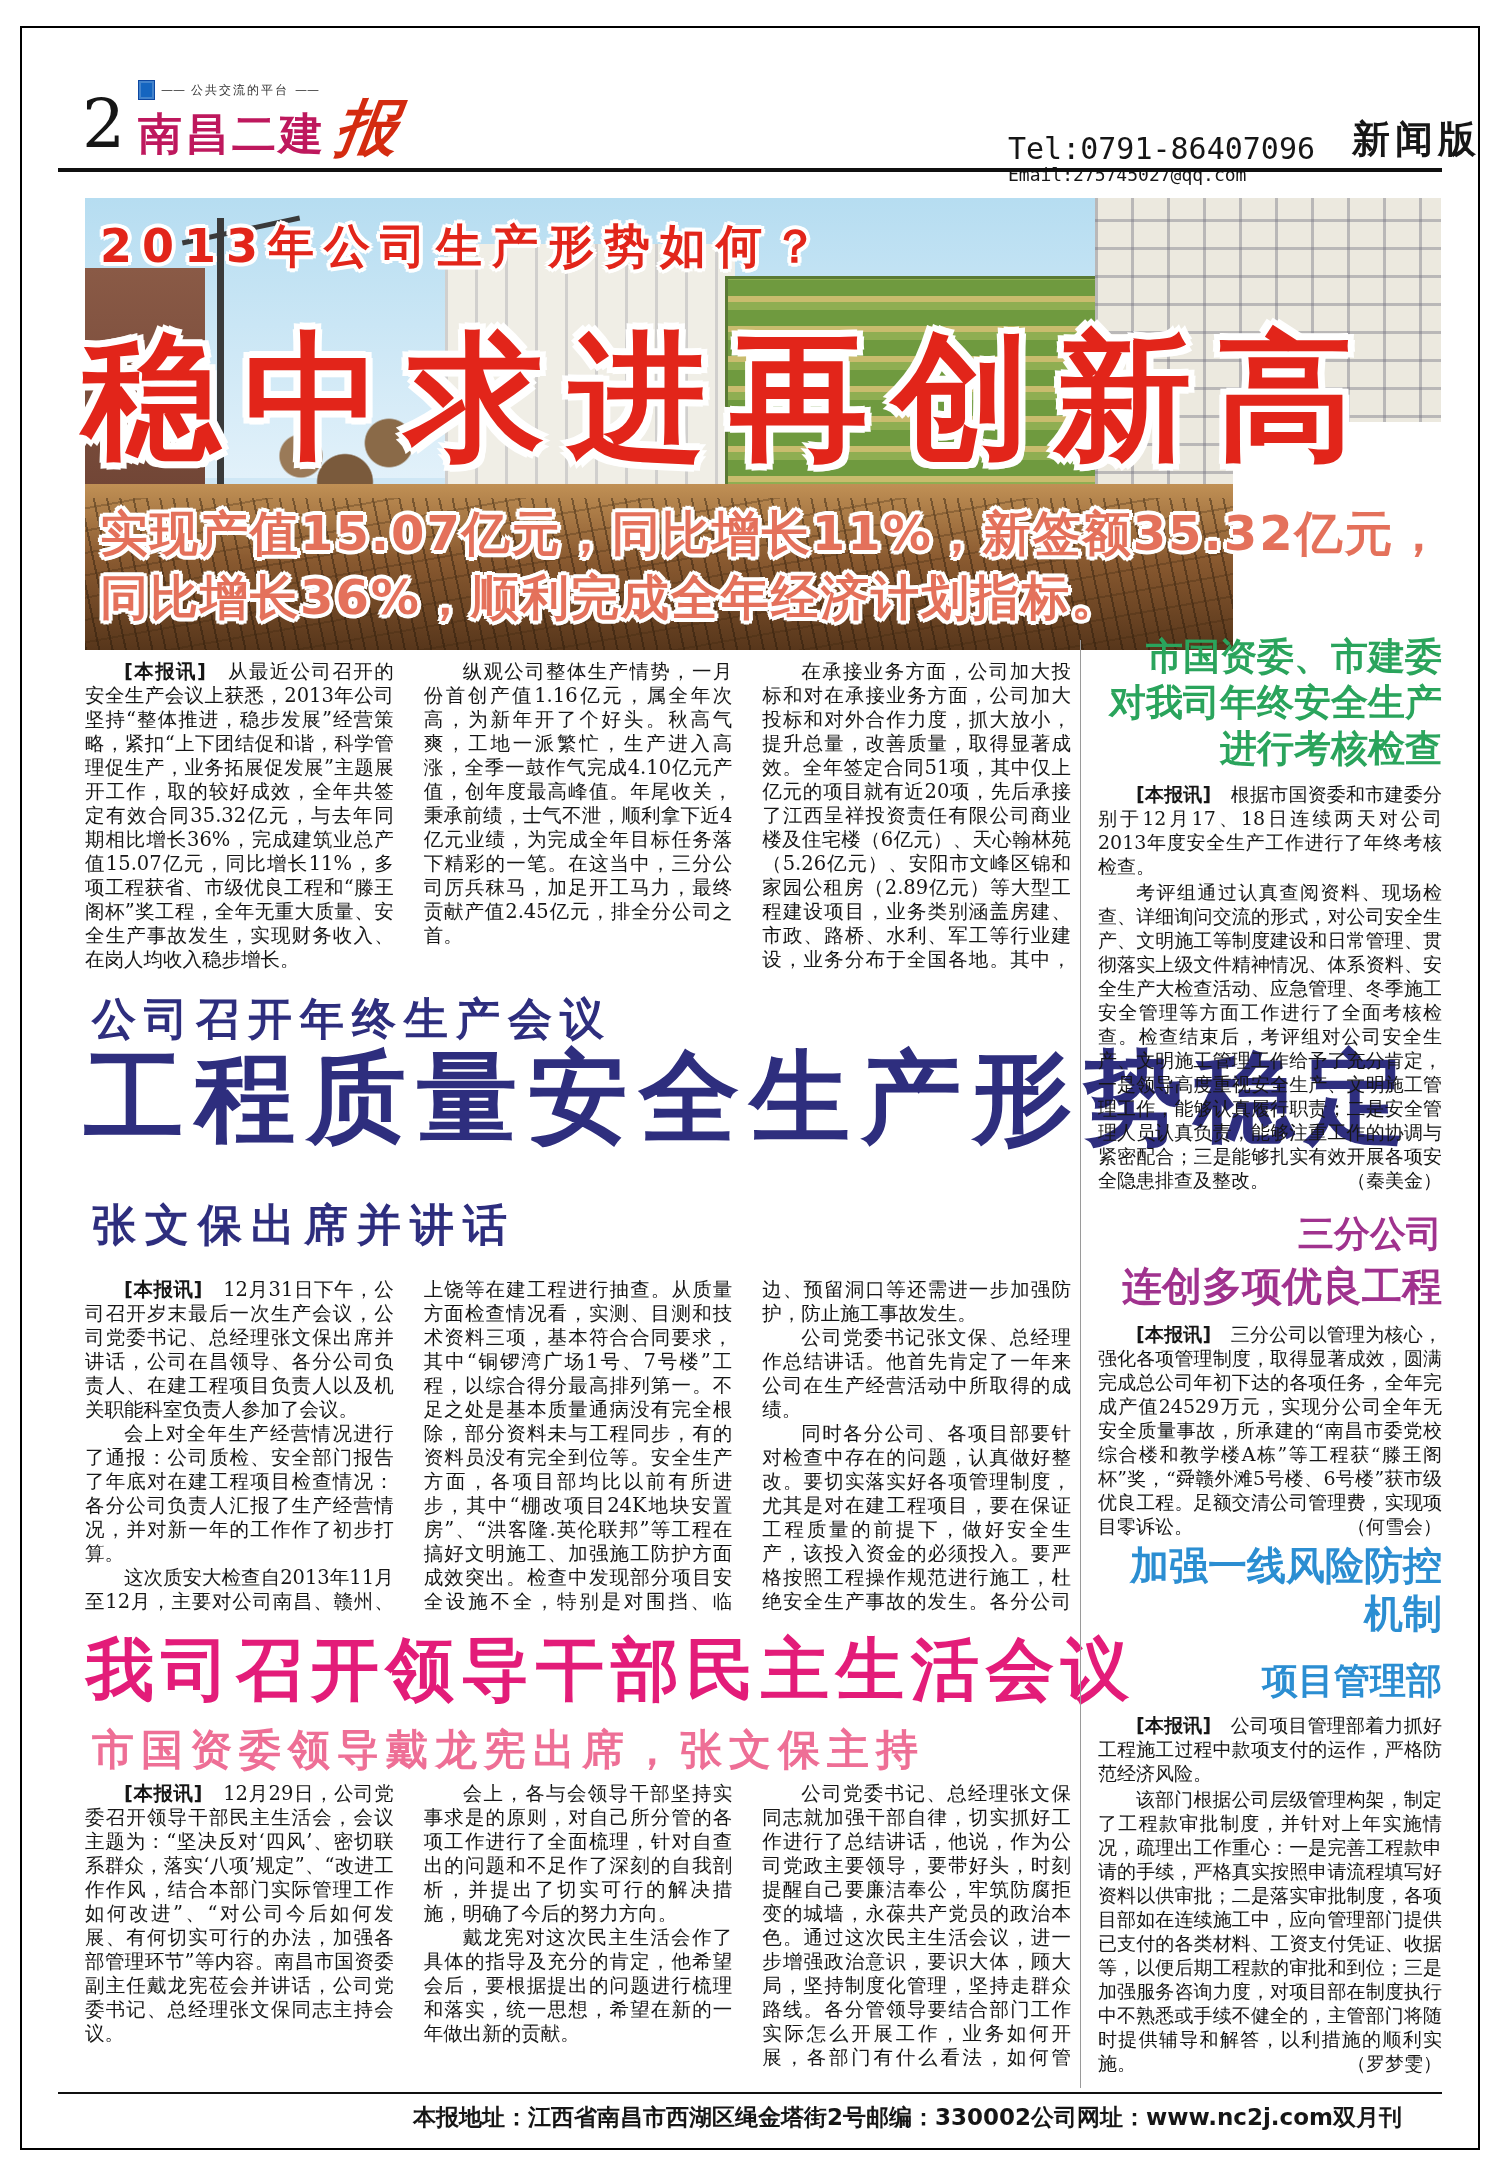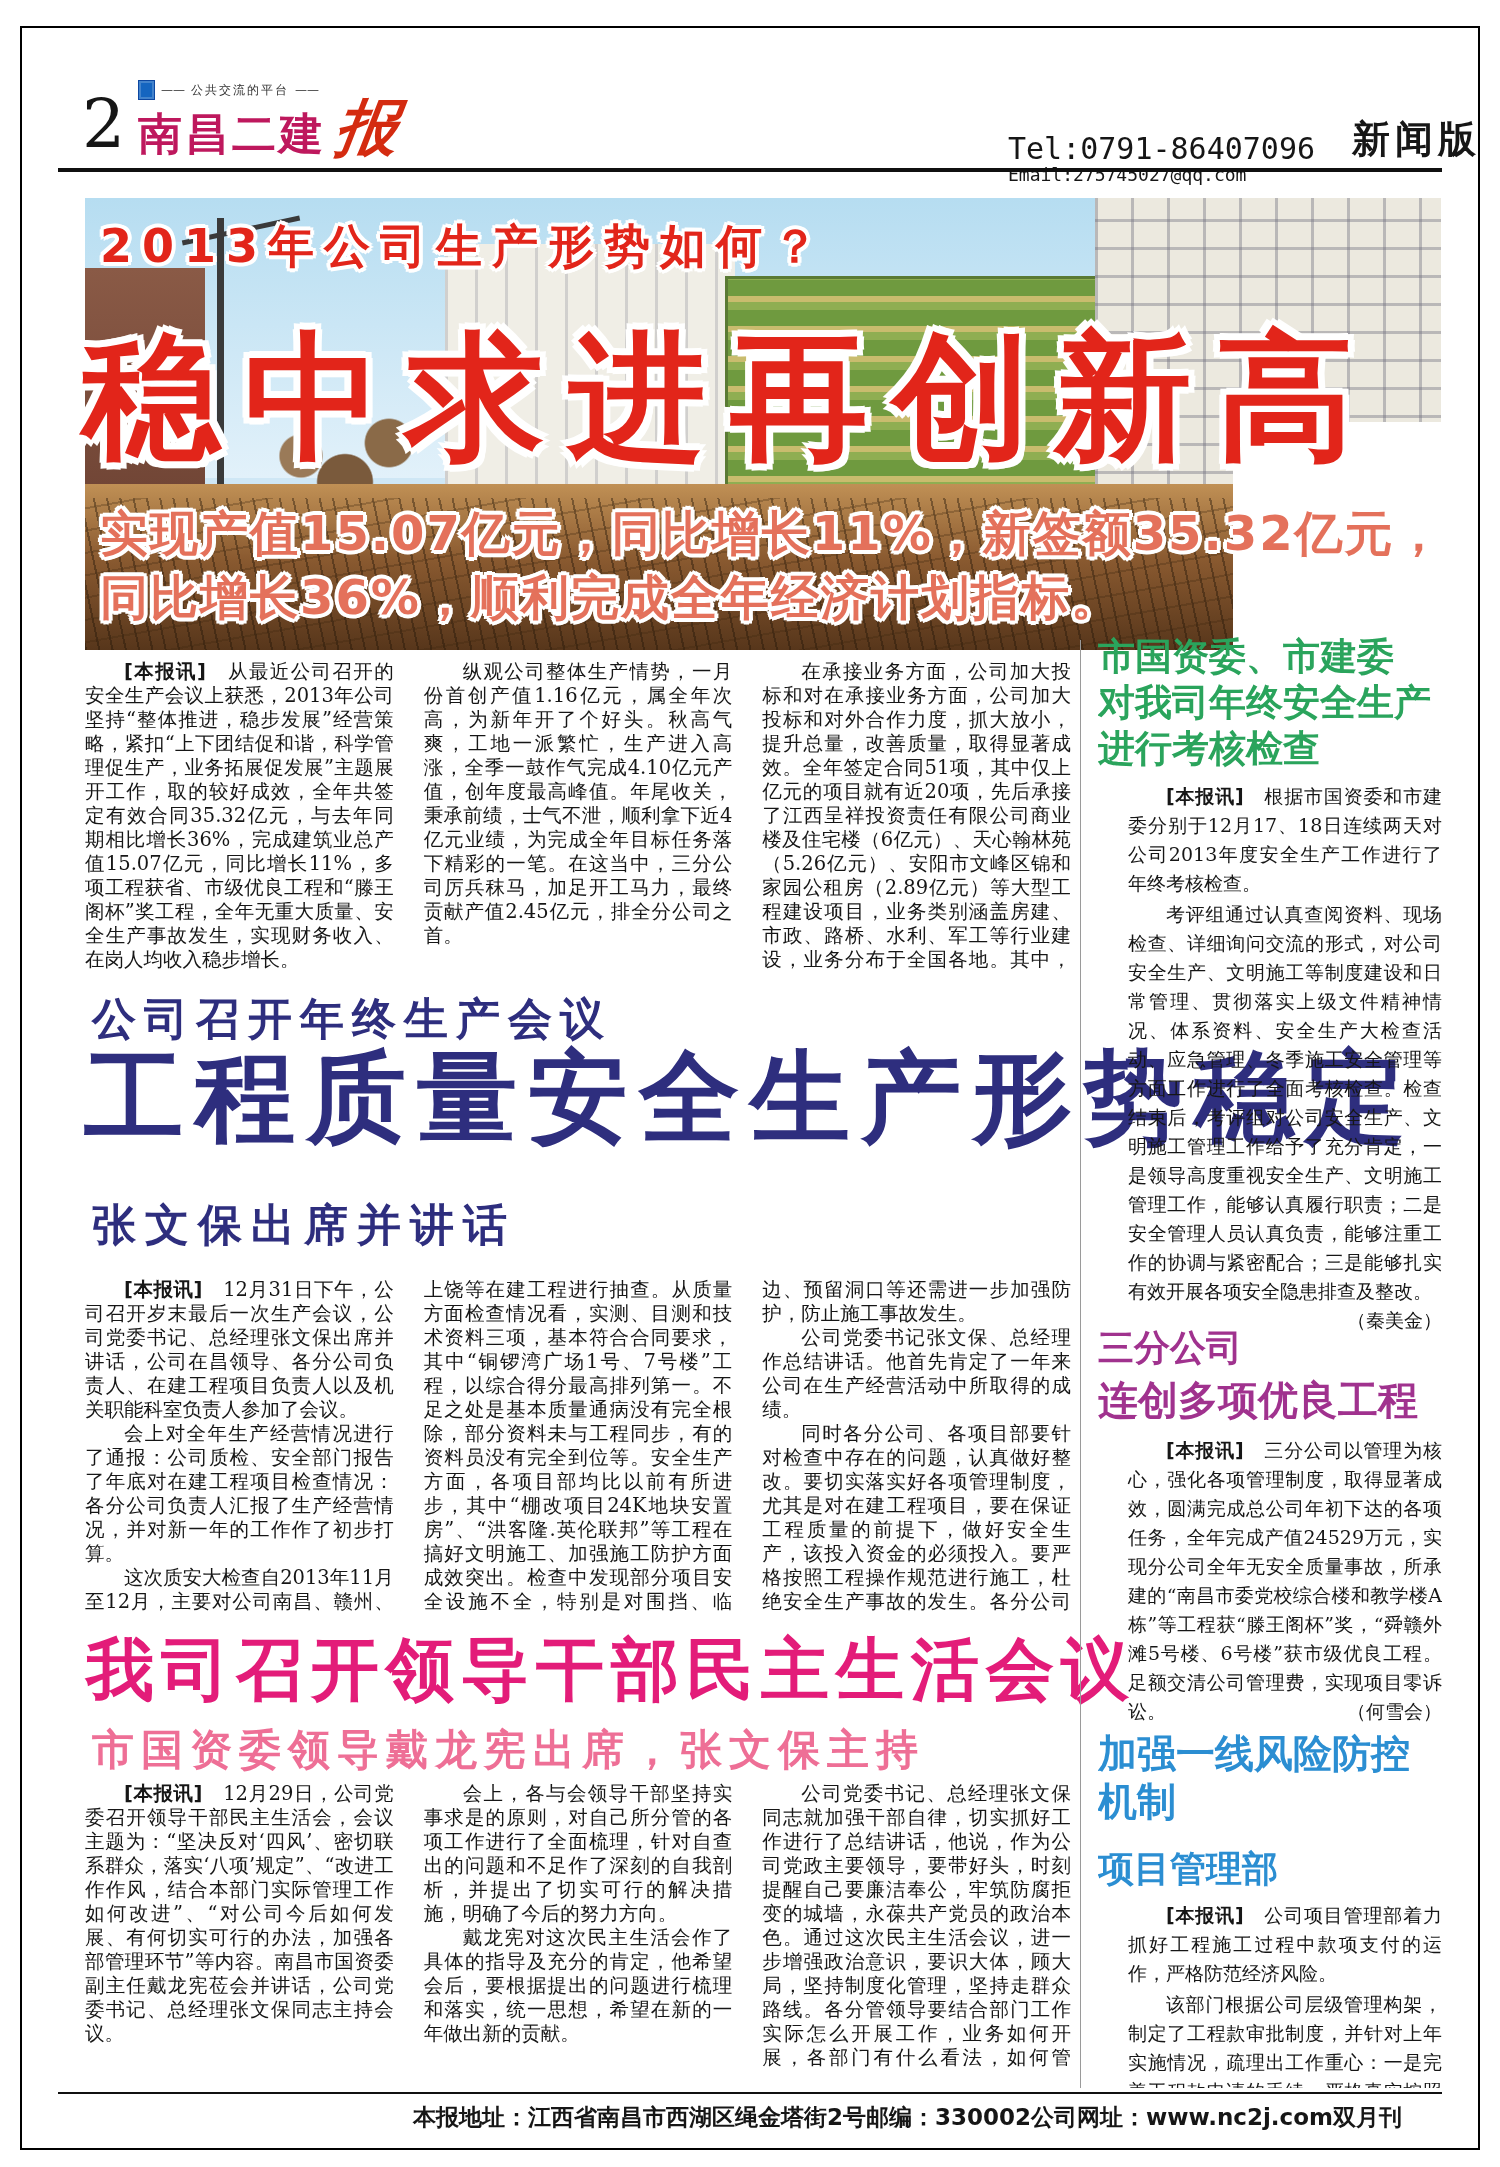--- a/index.html
+++ b/index.html
@@ -86,27 +86,27 @@
 
   
   .a3-headline{left:86px;top:1636px;font-size:68px;line-height:1;font-weight:bold;letter-spacing:7px;
              color:#e31c79;font-family:"DejaVu Sans",sans-serif;white-space:nowrap;}
   .a3-subhead{left:92px;top:1722px;font-size:42px;font-weight:bold;letter-spacing:7px;color:#ee6f96;
              font-family:"DejaVu Sans",sans-serif;}
 
   
   .vrule{left:1080px;top:640px;width:1px;height:1448px;background:#9a9a9a;}
   .sidebar{left:1098px;top:634px;width:344px;height:1454px;overflow:hidden;}
-  .sb-title{font-family:"DejaVu Sans",sans-serif;font-weight:bold;line-height:1.24;}
+  .sb-title{font-family:"DejaVu Sans",sans-serif;font-weight:bold;line-height:1.24;text-align:right;}
   .sb-t1{font-size:37px;color:#2aa45c;}
   .sb-t2a{font-size:36px;color:#a0328e;margin-top:20px;}
   .sb-t2b{font-size:40px;color:#a0328e;margin-top:6px;}
   .sb-t3a{font-size:36px;color:#2b8ed2;margin-top:20px;}
   .sb-t3b{font-size:39px;color:#2b8ed2;margin-top:4px;}
-  .sb-body{font-size:19px;line-height:29px;text-align:justify;margin-top:10px;margin-left:30px;}
+  .sb-body{font-size:19px;line-height:24px;text-align:justify;margin-top:10px;}
   .sb-body .para{margin:0 0 2px 0;}
 
   
   .footer-rule{left:58px;top:2092px;width:1384px;height:2px;background:#101010;}
   .footer{left:58px;top:2102px;width:1384px;display:flex;justify-content:flex-end;
           padding:0 40px;box-sizing:border-box;font-family:"DejaVu Sans",sans-serif;
           font-weight:bold;font-size:23px;}
 </style>
 </head>
 <body>

